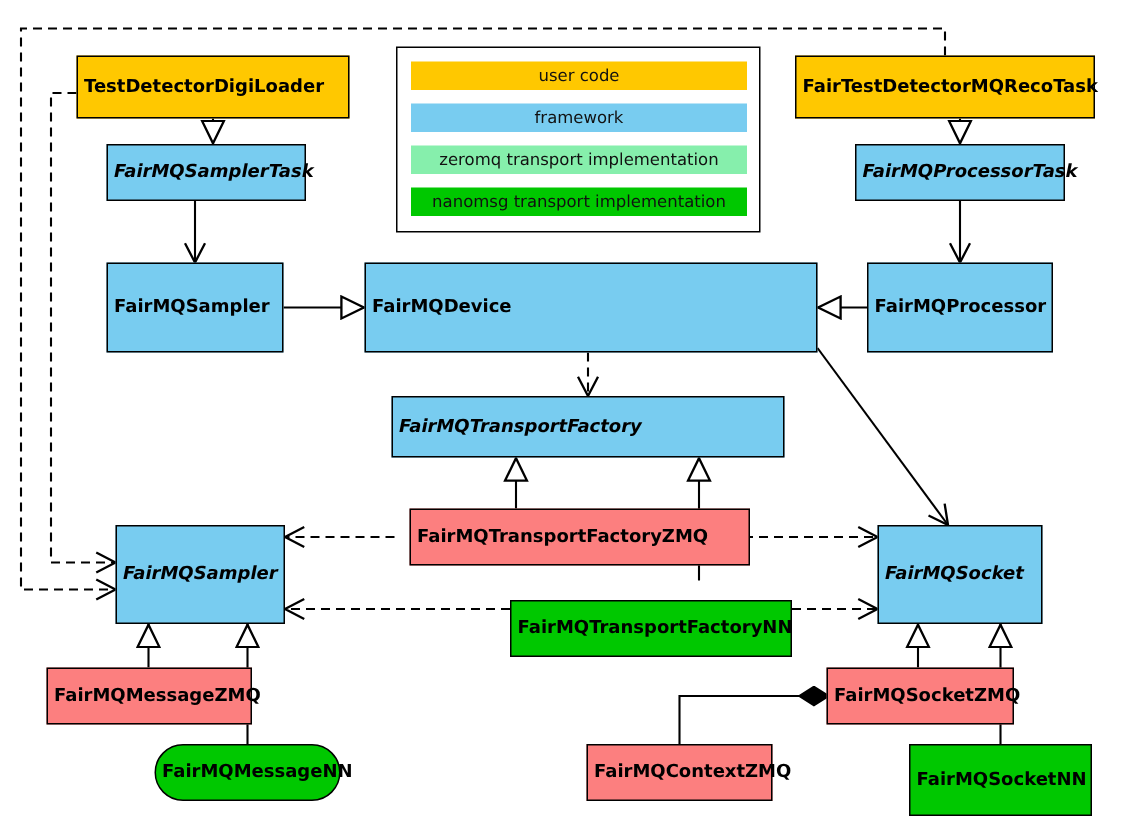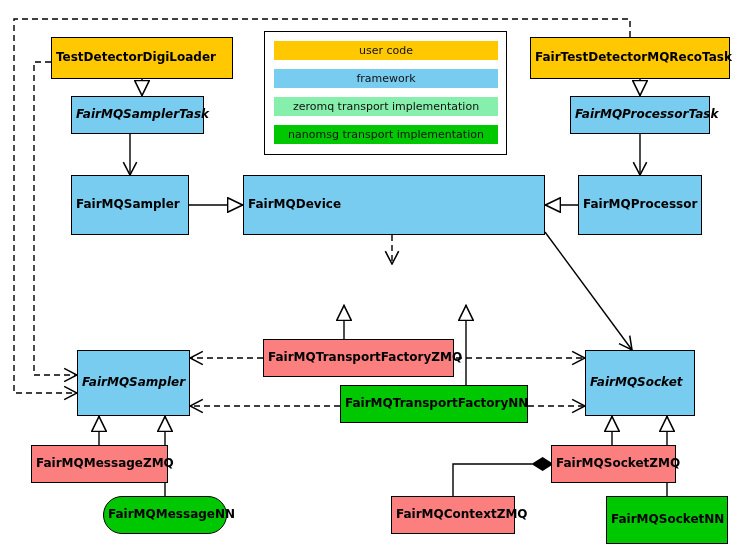--- a/index.html
+++ b/index.html
@@ -122,26 +122,29 @@
   </div>
 
   <div class="node framework" style="left:243px;top:175px;width:302px;height:60px;">
     <span class="b">FairMQDevice</span>
   </div>
 
   <div class="node framework" style="left:578px;top:175px;width:124px;height:60px;">
     <span class="b">FairMQProcessor</span>
   </div>
 
+  <div class="node framework" style="left:261px;top:264px;width:262px;height:41px;">
+    <span class="i">FairMQTransportFactory</span>
+  </div>
 
-  <div class="node zmq" style="left:263px;top:339px;width:191px;height:38px;">
+  <div class="node zmq" style="left:273px;top:339px;width:227px;height:38px;">
     <span class="b">FairMQTransportFactoryZMQ</span>
   </div>
 
-  <div class="node nn" style="left:340px;top:385px;width:188px;height:38px;">
+  <div class="node nn" style="left:340px;top:400px;width:188px;height:38px;">
     <span class="b">FairMQTransportFactoryNN</span>
   </div>
 
   <div class="node framework" style="left:77px;top:350px;width:113px;height:66px;">
     <span class="i">FairMQSampler</span>
   </div>
 
   <div class="node framework" style="left:585px;top:350px;width:110px;height:66px;">
     <span class="i">FairMQSocket</span>
   </div>

